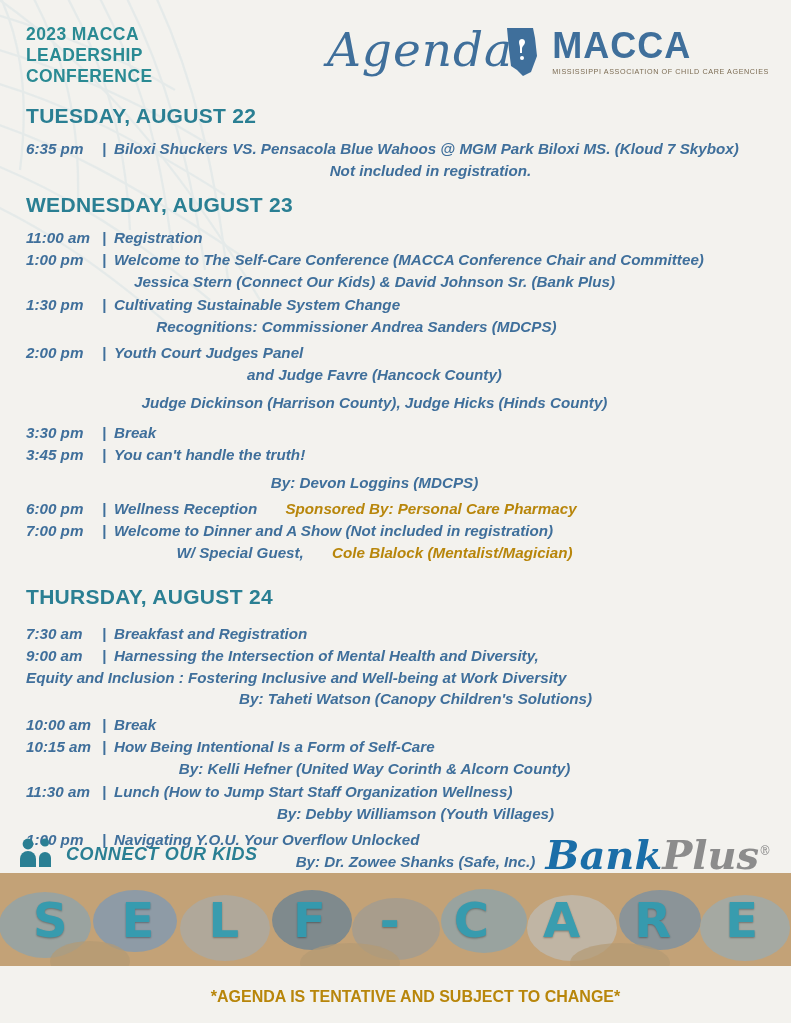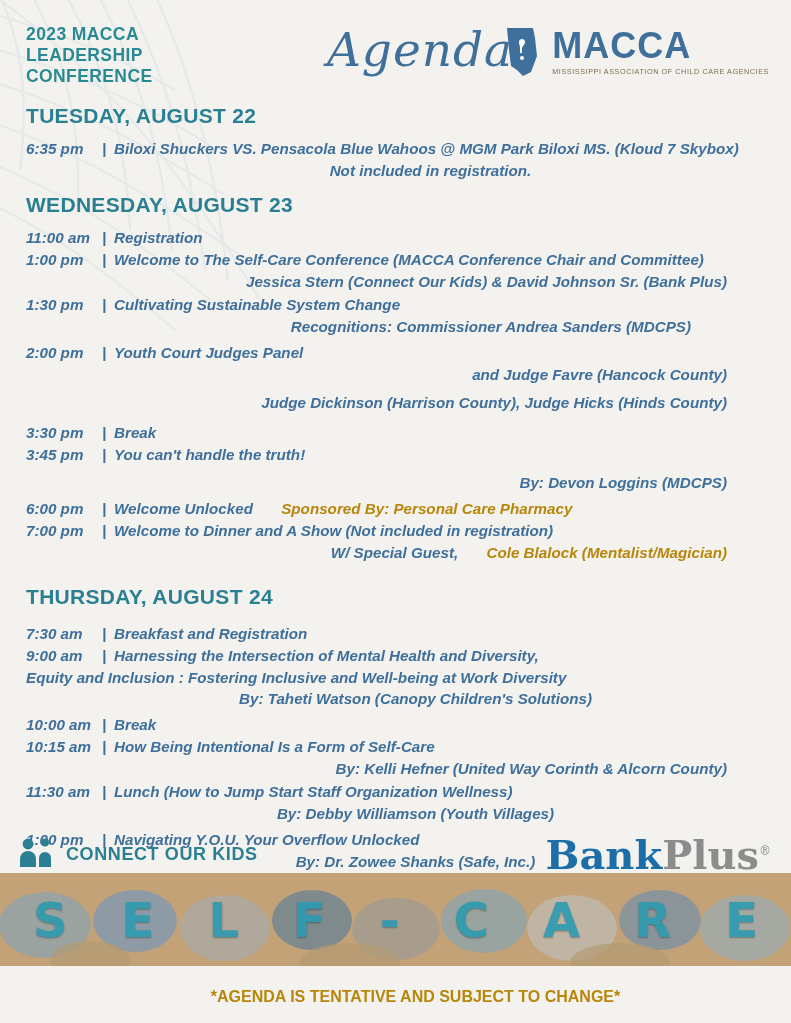--- a/index.html
+++ b/index.html
@@ -138,25 +138,24 @@
   .sub {
     color: #3f6f9b;
     font-style: italic;
     font-weight: bold;
     font-size: 15.2px;
     line-height: 21px;
     text-align: center;
     margin: 0 0 2px 0;
   }
   .sub.right {
-    text-align: right;
+    text-align: center;
     padding-right: 42px;
   }
   .sub.right-tight {
-    text-align: right;
     padding-right: 78px;
   }
   .sub.mid {
     text-align: center;
     padding-left: 70px;
   }
   .sub.lower {
     text-align: center;
     padding-left: 40px;
   }
@@ -181,20 +180,21 @@
     padding-left: 40px;
   }
 
   
   .footer-logos {
     position: absolute;
     left: 0;
     right: 0;
     bottom: 95px;
     height: 40px;
+    font-style: italic;
   }
   .cok {
     position: absolute;
     left: 18px;
     bottom: 0;
     display: flex;
     align-items: center;
     gap: 8px;
   }
   .cok-icon { width: 40px; height: 34px; }
@@ -338,21 +338,21 @@
     <div class="row">
       <span class="time">3:45 pm</span>
       <span class="bar">|</span>
       <span class="text">You can't handle the truth!</span>
     </div>
     <div class="sub right pad-top">By: Devon Loggins (MDCPS)</div>
 
     <div class="row gap-sm">
       <span class="time">6:00 pm</span>
       <span class="bar">|</span>
-      <span class="text"><span>Welcome Unlocked </span><span class="gold">Sponsored By: Personal Care Pharmacy</span></span>
+      <span class="text"><span>Wellness Reception </span><span class="gold">Sponsored By: Personal Care Pharmacy</span></span>
     </div>
 
     <div class="row">
       <span class="time">7:00 pm</span>
       <span class="bar">|</span>
       <span class="text">Welcome to Dinner and A Show (Not included in registration)</span>
     </div>
     <div class="sub right"><span>W/ Special Guest, </span><span class="gold">Cole Blalock (Mentalist/Magician)</span></div>
 
     <div class="day-head thu">THURSDAY, AUGUST 24</div>

